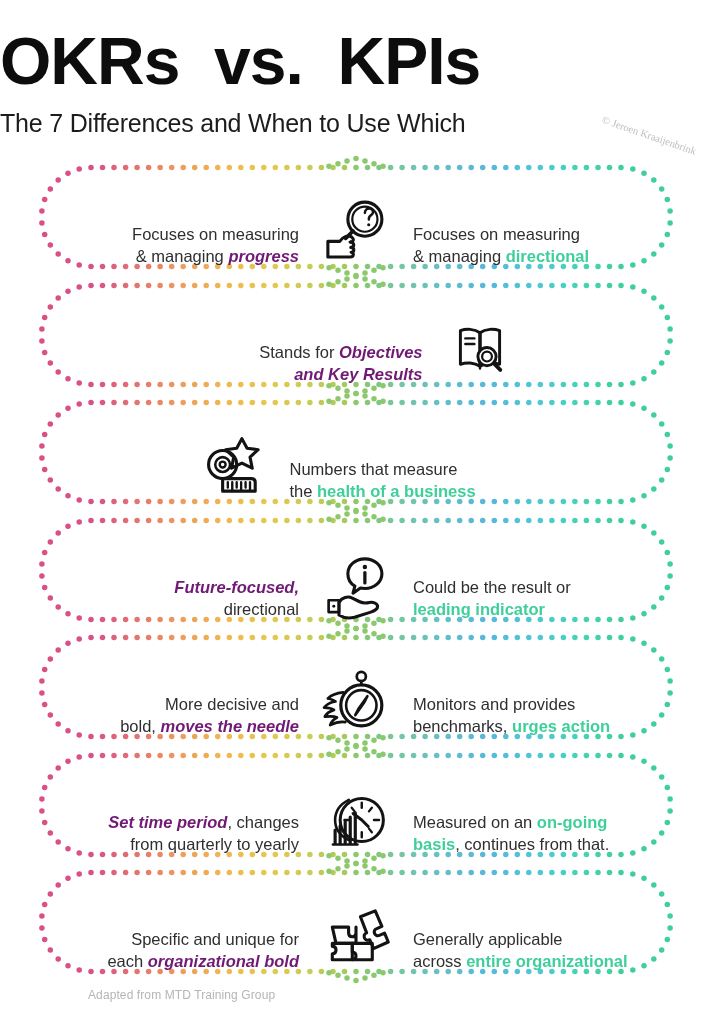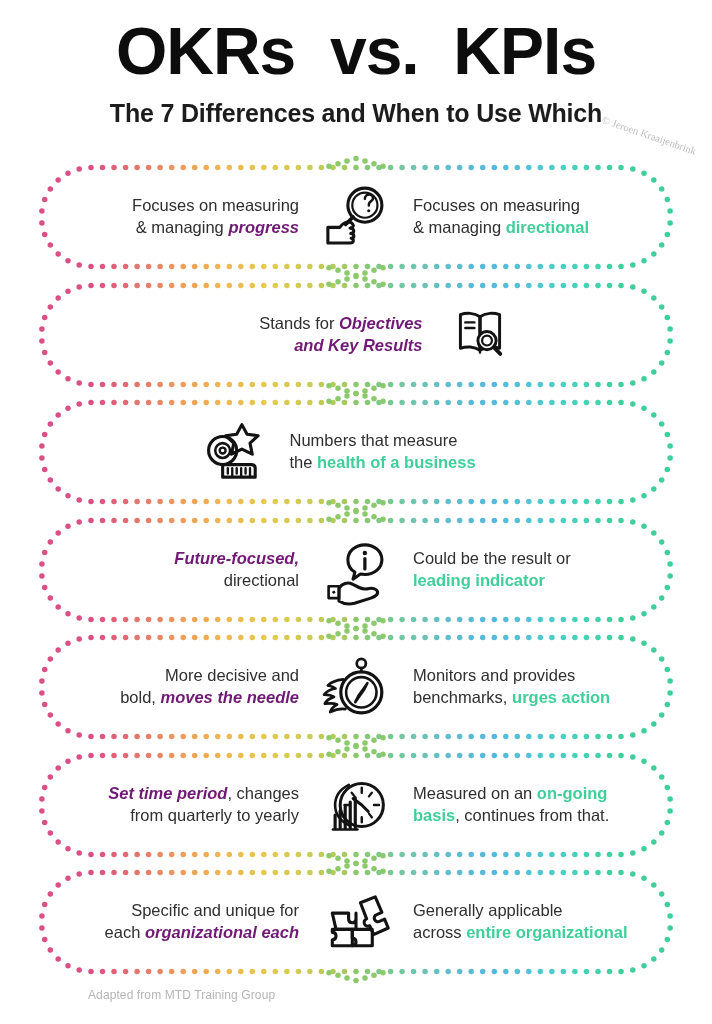--- a/index.html
+++ b/index.html
@@ -5,32 +5,32 @@
   * { box-sizing: border-box; margin: 0; padding: 0; }
   html, body {
     width: 712px; height: 1024px;
     background: #ffffff;
     font-family: "Liberation Sans", sans-serif;
     overflow: hidden;
   }
   #poster { position: relative; width: 712px; height: 1024px; background: #fff; }
 
   
-  .header { text-align: center; padding-top: 18px; }
+  .header { text-align: left; padding-top: 28px; }
   .title {
     font-size: 66px;
     font-weight: 700;
     letter-spacing: -1px;
     color: #0d0d0d;
     line-height: 1.02;
     white-space: pre;
   }
   .subtitle {
     font-size: 25px;
-    font-weight: 700;
+    font-weight: 400;
     color: #1c1c1c;
     margin-top: 14px;
     letter-spacing: -0.2px;
   }
   .copyright {
     position: absolute;
     top: 146px; right: 16px;
     font-size: 10.5px;
     color: #bdbdbd;
     transform: rotate(19deg);
@@ -49,21 +49,21 @@
   }
   .pill {
     position: absolute; inset: 0;
     border-radius: 51px;
     background: #fff;
   }
   .pill svg { position: absolute; inset: 0; width: 100%; height: 100%; overflow: visible; }
 
   .row-inner {
     position: absolute; inset: 0;
-    display: flex; align-items: center; justify-content: center;
+    display: flex; align-items: flex-end; justify-content: center;
   }
   .side {
     width: 247px;
     font-size: 16.5px;
     line-height: 1.32;
     color: #2f2f2f;
     font-weight: 400;
   }
   .side.left  { text-align: right;  padding-right: 14px; }
   .side.right { text-align: left;   padding-left: 14px; }
@@ -1141,21 +1141,21 @@
             <circle cx="289.0" cy="101.7" r="2.75" fill="rgb(140,201,107)"></circle>
             <circle cx="298.0" cy="104.3" r="2.75" fill="rgb(140,201,107)"></circle>
             <circle cx="307.0" cy="106.9" r="2.75" fill="rgb(140,201,107)"></circle>
             <circle cx="316.0" cy="109.5" r="2.75" fill="rgb(140,201,107)"></circle>
             <circle cx="325.0" cy="106.9" r="2.75" fill="rgb(140,201,107)"></circle>
             <circle cx="334.0" cy="104.3" r="2.75" fill="rgb(140,201,107)"></circle>
             <circle cx="343.0" cy="101.7" r="2.75" fill="rgb(140,201,107)"></circle>
       </svg>
     </div>
     <div class="row-inner">
-      <div class="side left"><span>Specific and unique for<br>each </span><span class="hl-pink">organizational each</span></div>
+      <div class="side left"><span>Specific and unique for<br>each </span><span class="hl-pink">organizational bold</span></div>
       <div class="icon-cell">
     <svg viewBox="0 0 100 100" width="74" height="74">
       <path d="M18 38 h22 v8 c0 3 2 5 5 5 3 0 5-2 5-5 v-8 h0 v22 h-27z" style="fill:none;stroke:#131313;stroke-width:4.2;stroke-linecap:round;stroke-linejoin:round"></path>
       <path d="M18 60 h27 v22 H18 v-8 c3 0 5-2 5-5 0-3-2-5-5-5z" style="fill:none;stroke:#131313;stroke-width:4.2;stroke-linecap:round;stroke-linejoin:round"></path>
       <path d="M45 60 h27 v22 H45 v0 c3 0 5-2 5-5 0-3-2-5-5-5z" style="fill:none;stroke:#131313;stroke-width:4.2;stroke-linecap:round;stroke-linejoin:round"></path>
       <path d="M56 24 l20-8 9 21 -7 3 c-3 1-4 4-3 6.6 1.2 2.8 4 3.6 6.6 2.5 l7-3 5 12 -20 9 -5-12 c-3 1.3-6 0.4-7.2-2.4 -1.2-2.8 0-5.8 3-7z" style="fill:none;stroke:#131313;stroke-width:4.2;stroke-linecap:round;stroke-linejoin:round"></path>
     </svg>
           </div>
       <div class="side right"><span>Generally applicable<br>across </span><span class="hl-teal">entire organizational</span></div>
     </div>

